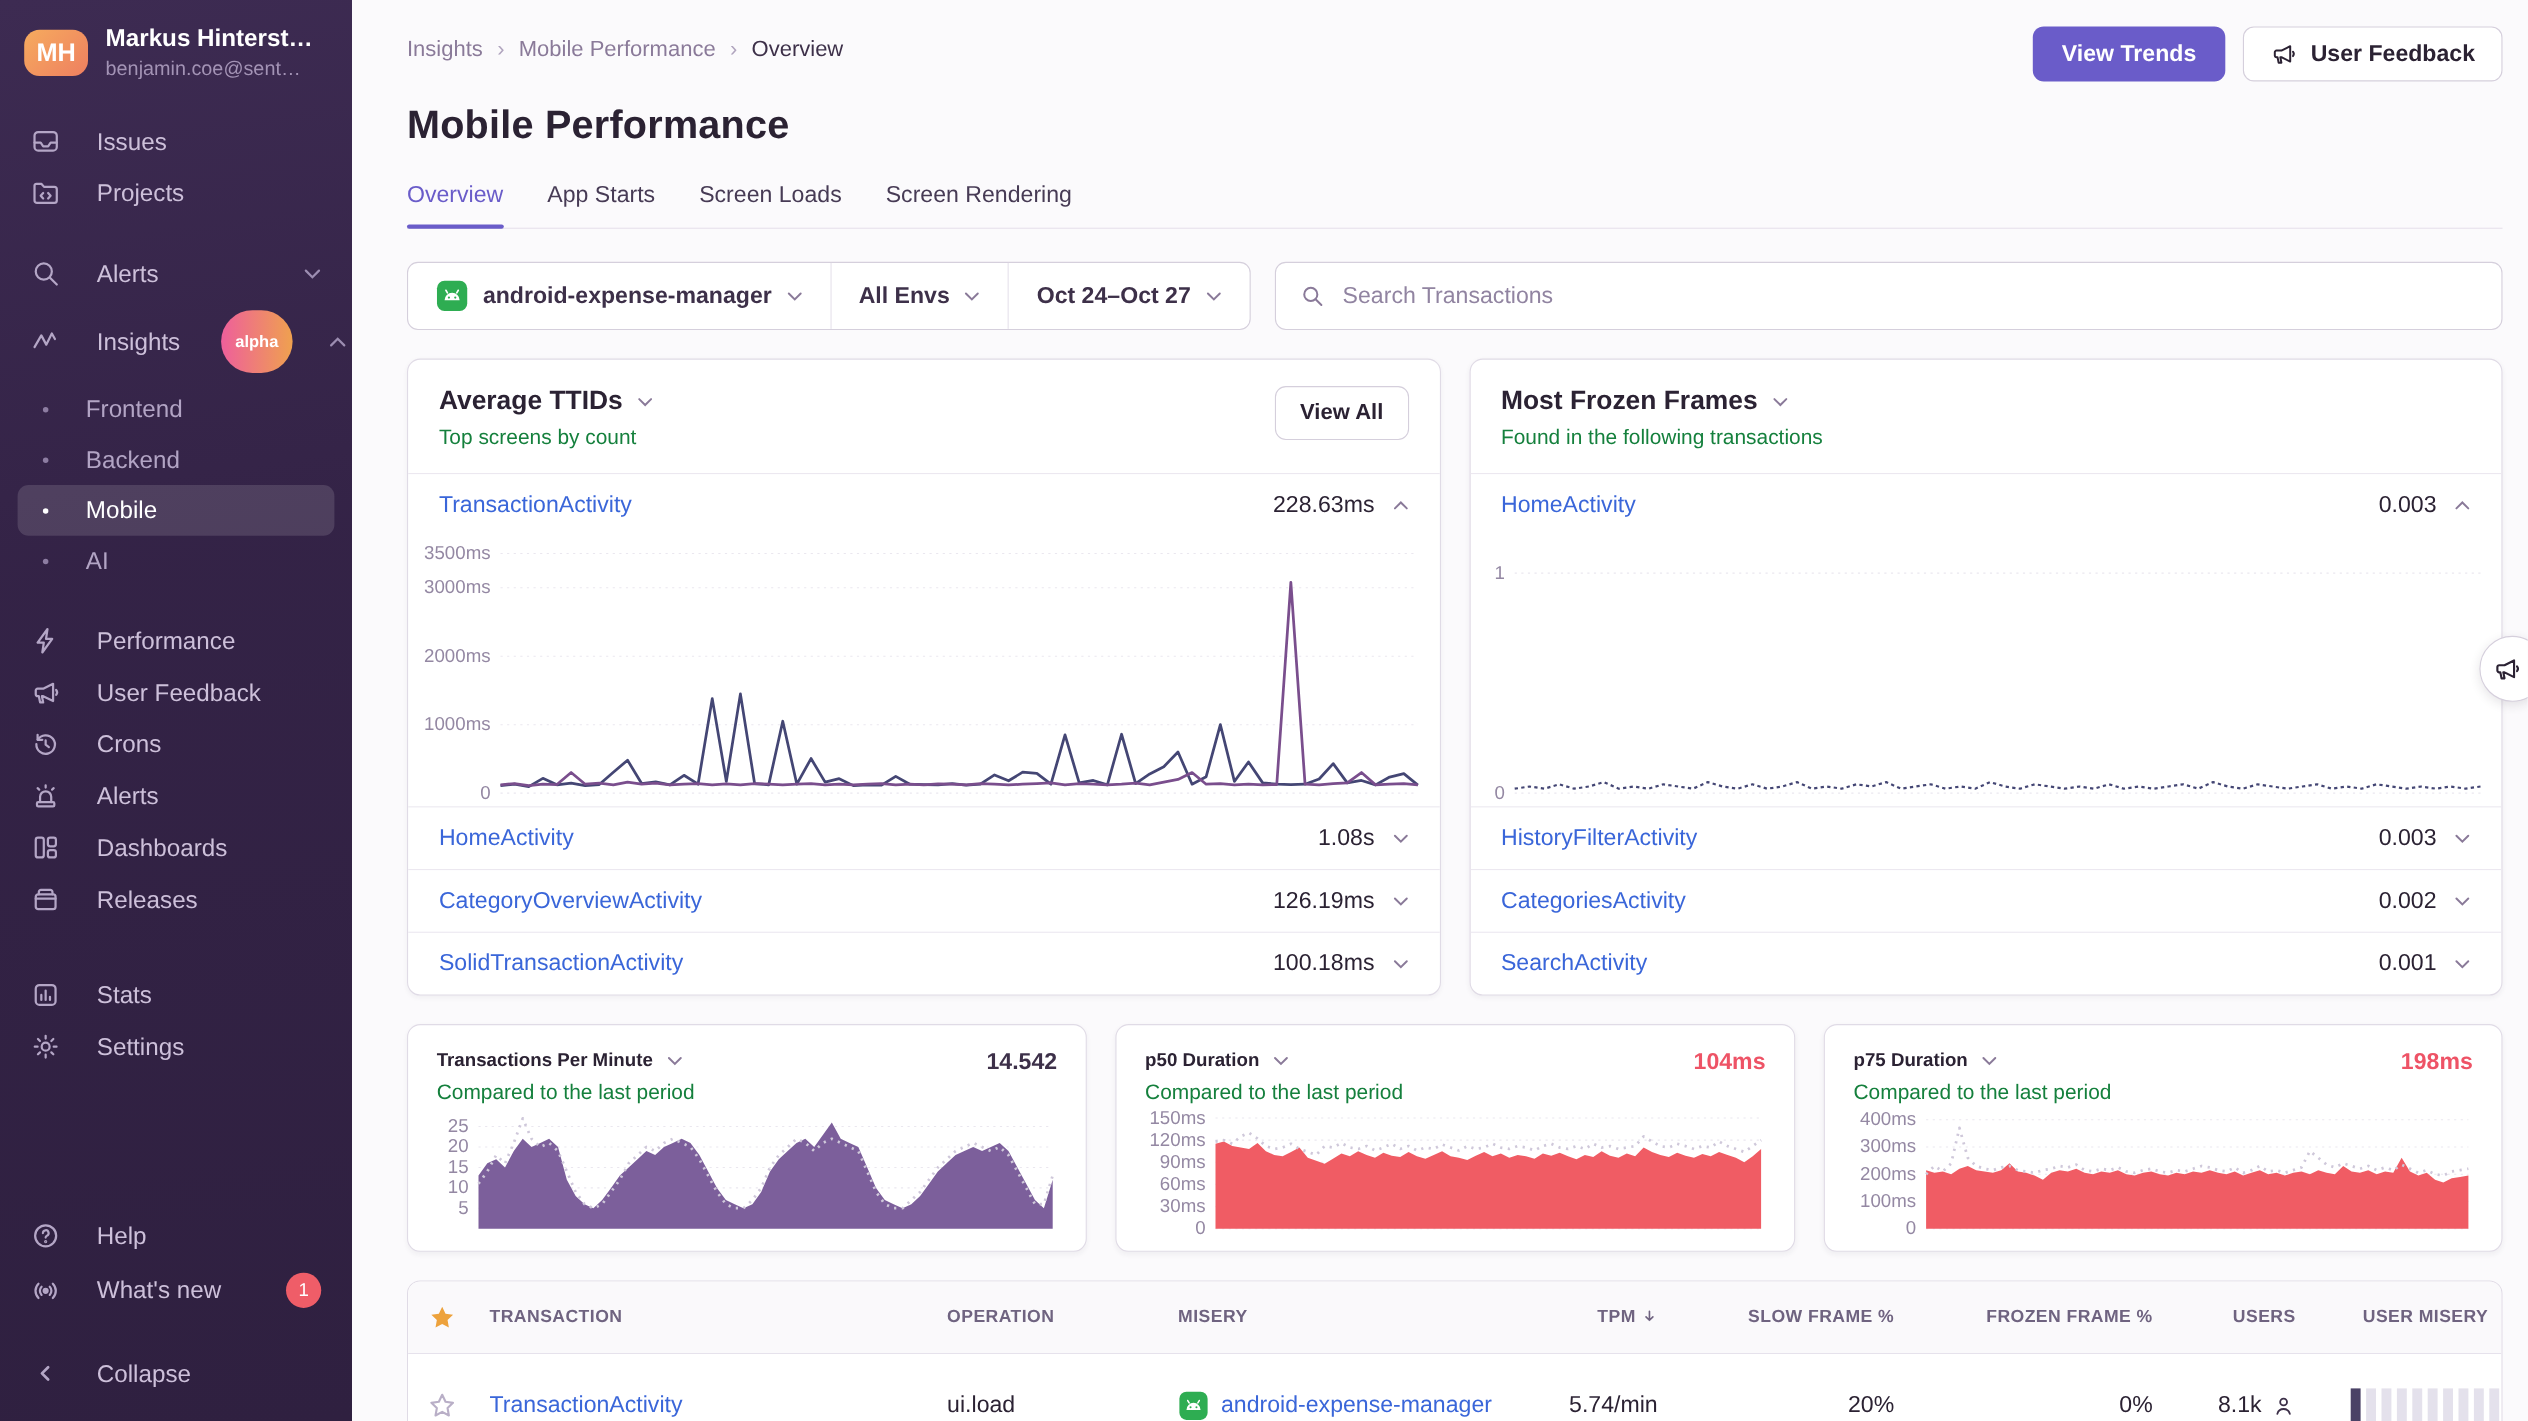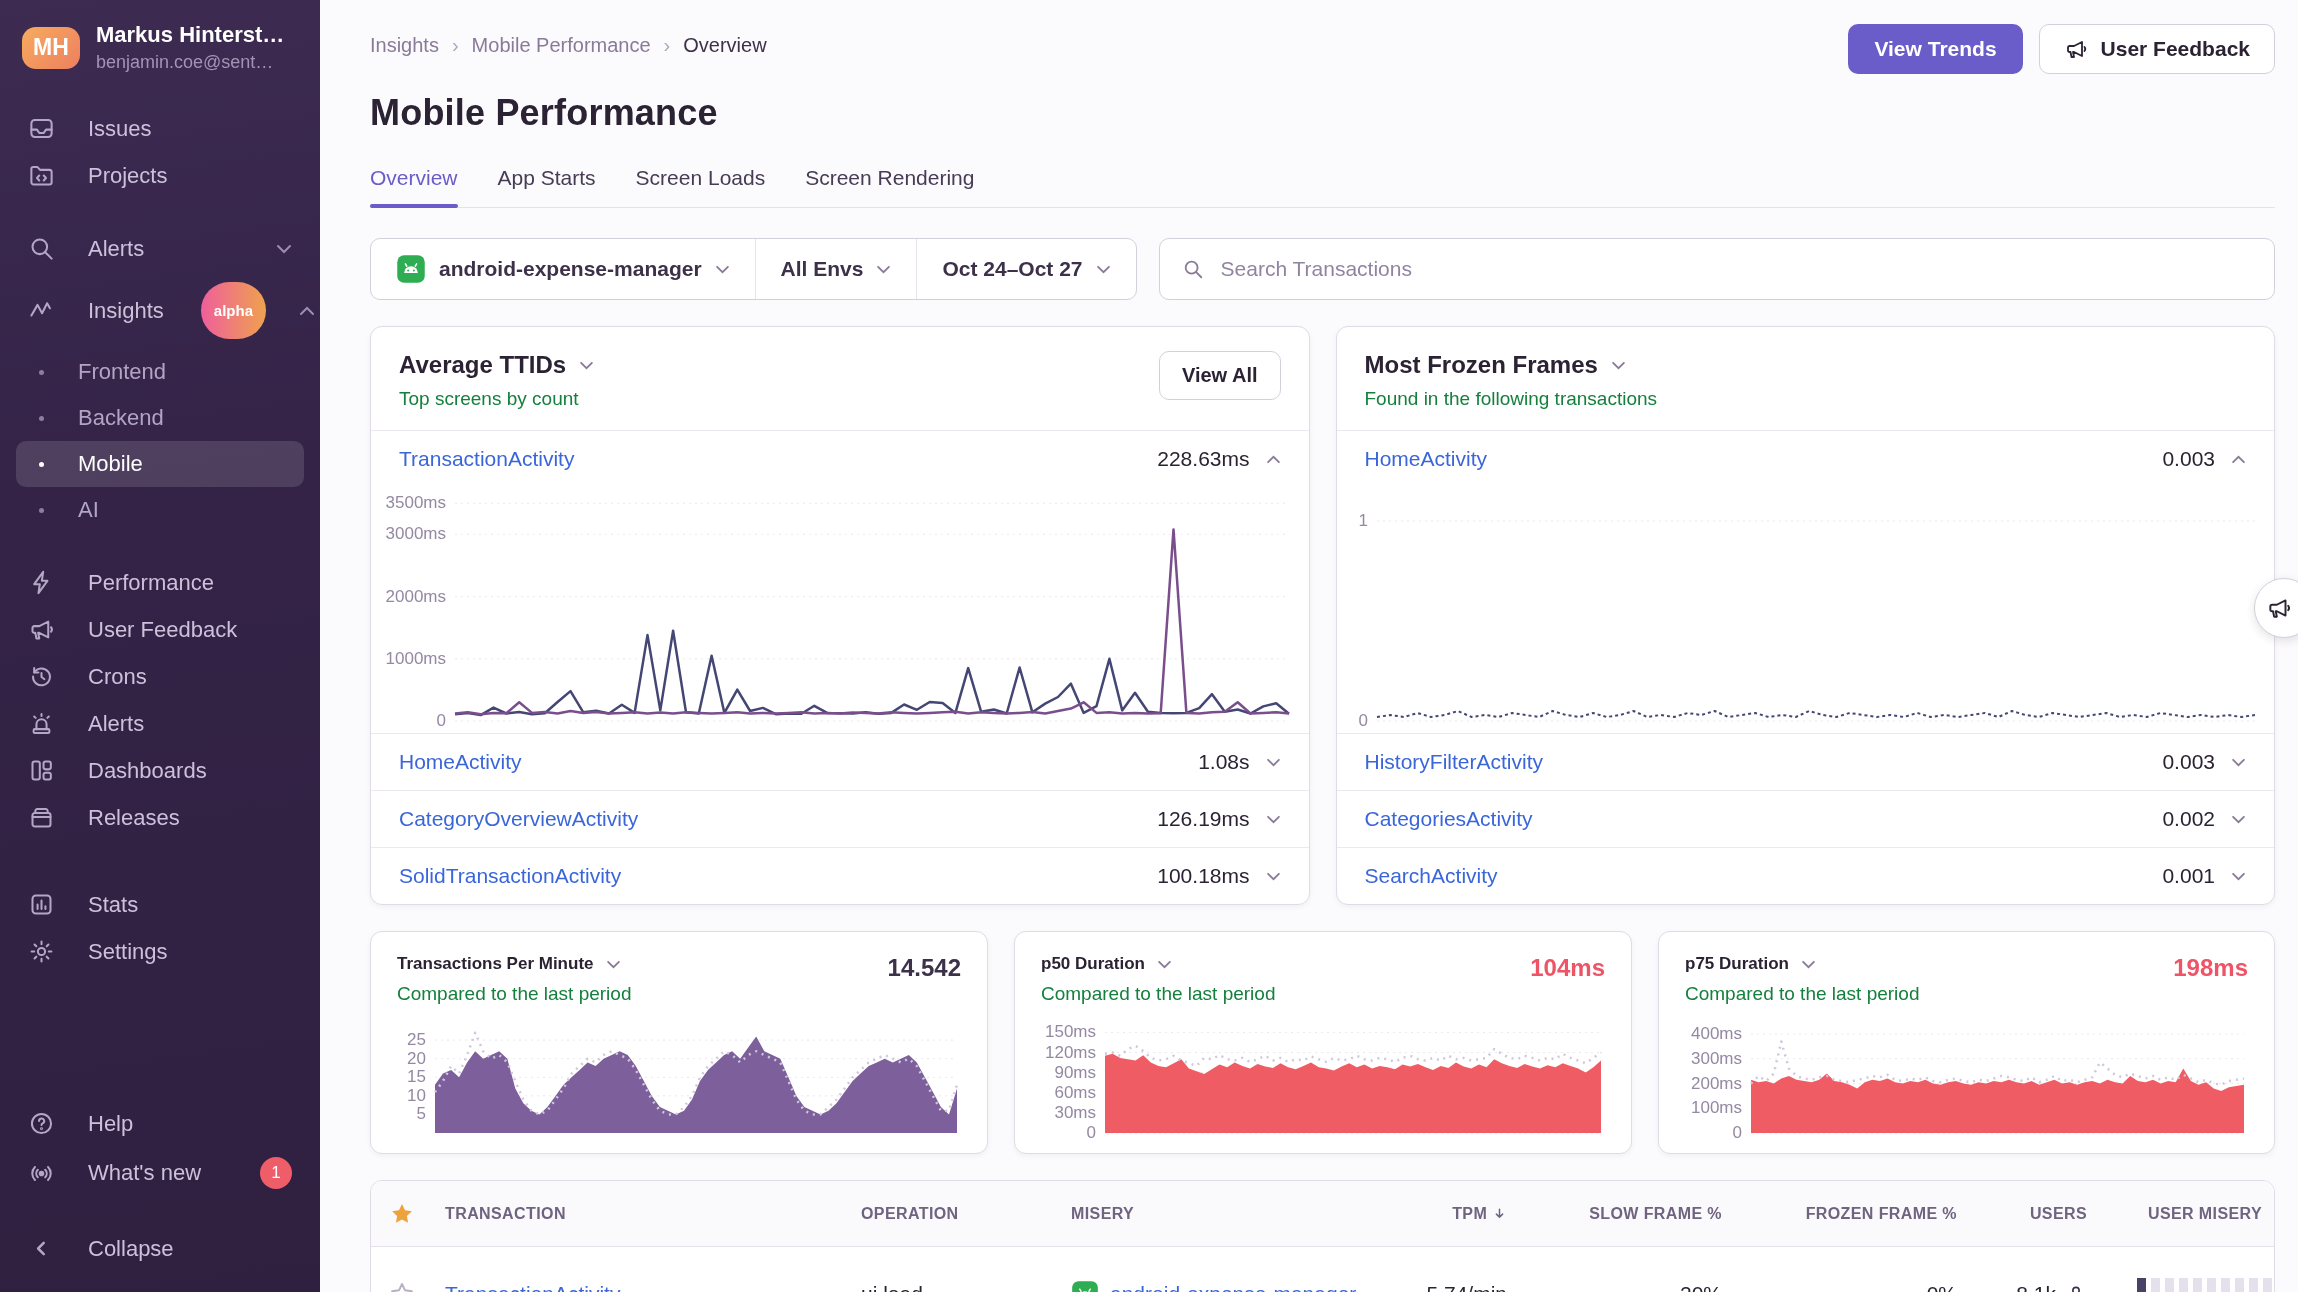--- a/index.html
+++ b/index.html
@@ -75,23 +75,23 @@
         border-top:1px solid #ece8f0;font-size:21px}
   .link{color:#3a66d9;cursor:pointer;text-decoration:none}
   .rval{display:flex;gap:16px;align-items:center;color:#2b2233;cursor:pointer}
   .chart-lg{height:238px;margin:2px 16px 6px 6px}
 
   .metrics{display:grid;grid-template-columns:1fr 1fr 1fr;gap:26px;margin-top:26px}
   .metric{background:#fff;border:1px solid #e0dbe6;border-radius:12px;box-shadow:0 2px 5px rgba(43,34,51,.05);
           padding:22px 26px 14px}
   .mtop{display:flex;justify-content:space-between;align-items:flex-start}
   .mtitle{font-size:17px;font-weight:bold;display:flex;gap:12px;align-items:center}
-  .mval{font-size:24px;font-weight:bold;color:#3d3049}
+  .mval{font-size:21px;font-weight:bold;color:#3d3049}
   .mval.red{color:#ee5366}
-  .chart-sm{height:118px;margin-top:16px}
+  .chart-sm{height:118px;}
 
   .tablewrap{margin-top:26px;background:#fff;border:1px solid #e0dbe6;border-radius:12px 12px 0 0;overflow:hidden}
   .thead,.trow{display:grid;grid-template-columns:62px minmax(0,1fr) 210px 310px 150px 215px 235px 130px 175px;align-items:center}
   .thead{background:#faf9fb;height:66px;font-size:16px;font-weight:bold;color:#6f6380;
          letter-spacing:.4px;border-bottom:1px solid #e6e2ec}
   .tcell{padding:0 12px;white-space:nowrap;overflow:hidden}
   .r{text-align:right}
   .trow{height:94px;font-size:21px;background:#fff}
   .starcell{display:flex;justify-content:center;cursor:pointer}
   .projcell{display:flex;align-items:center;gap:11px}

